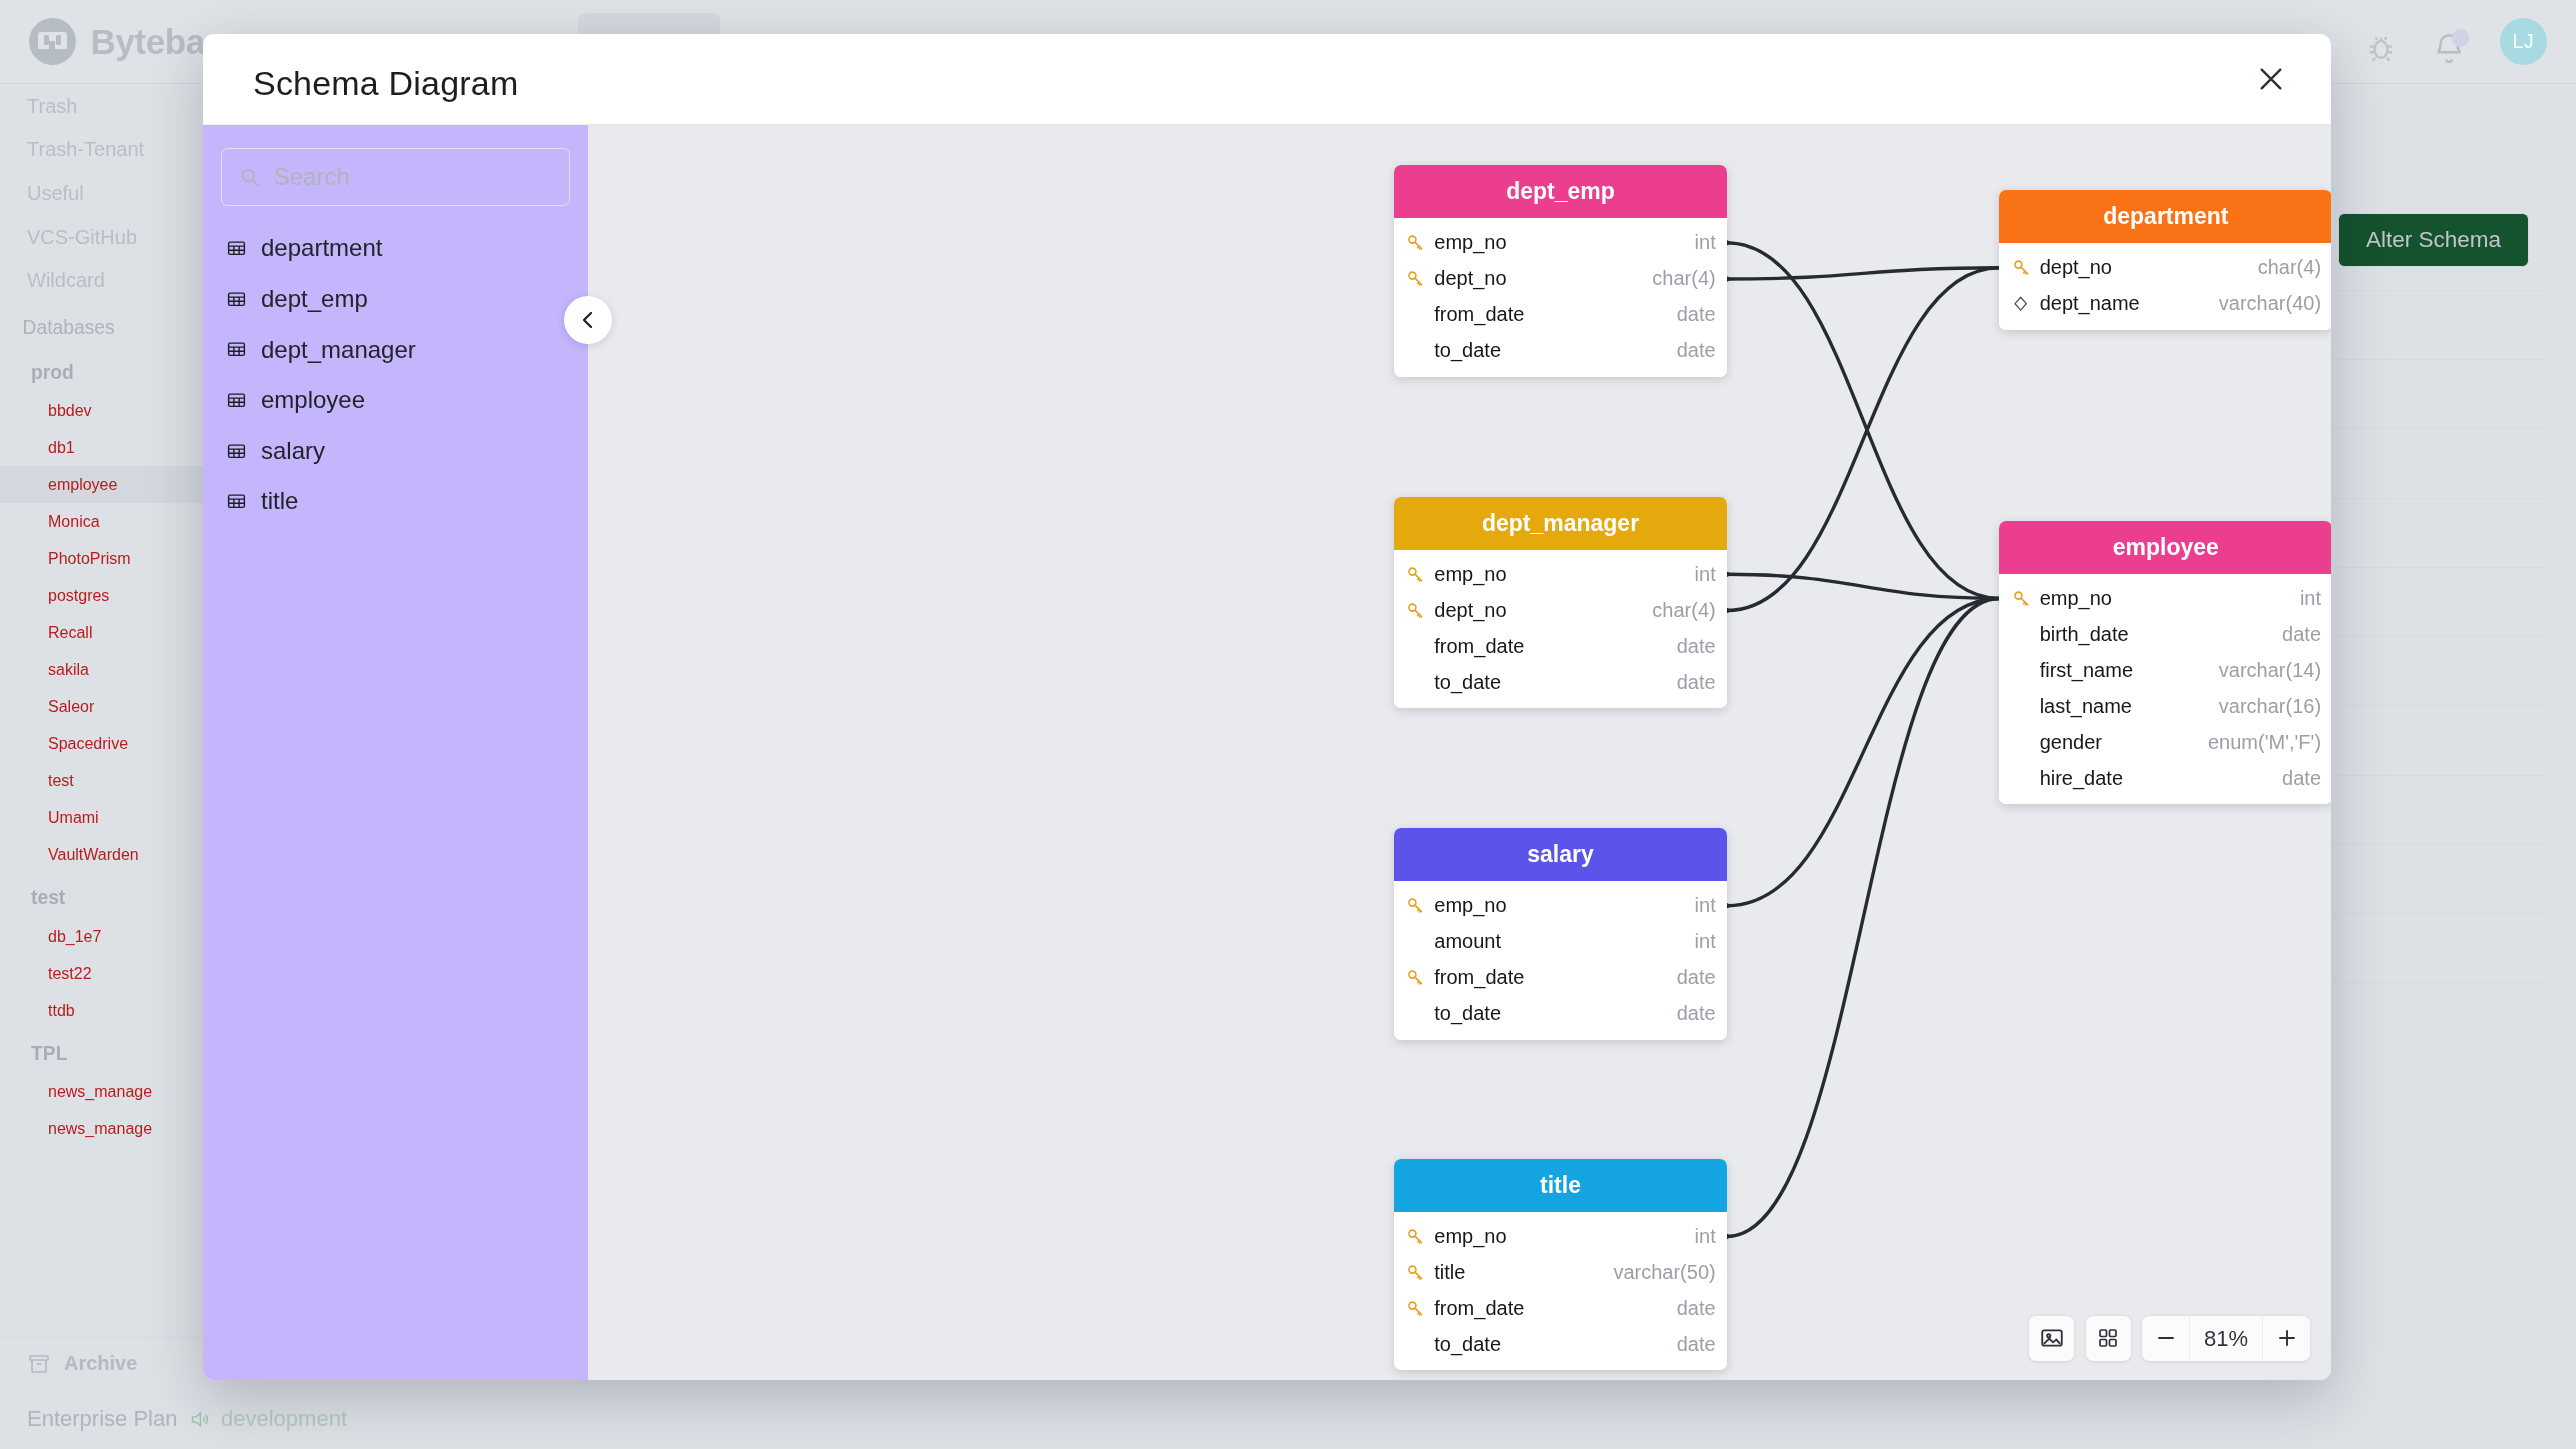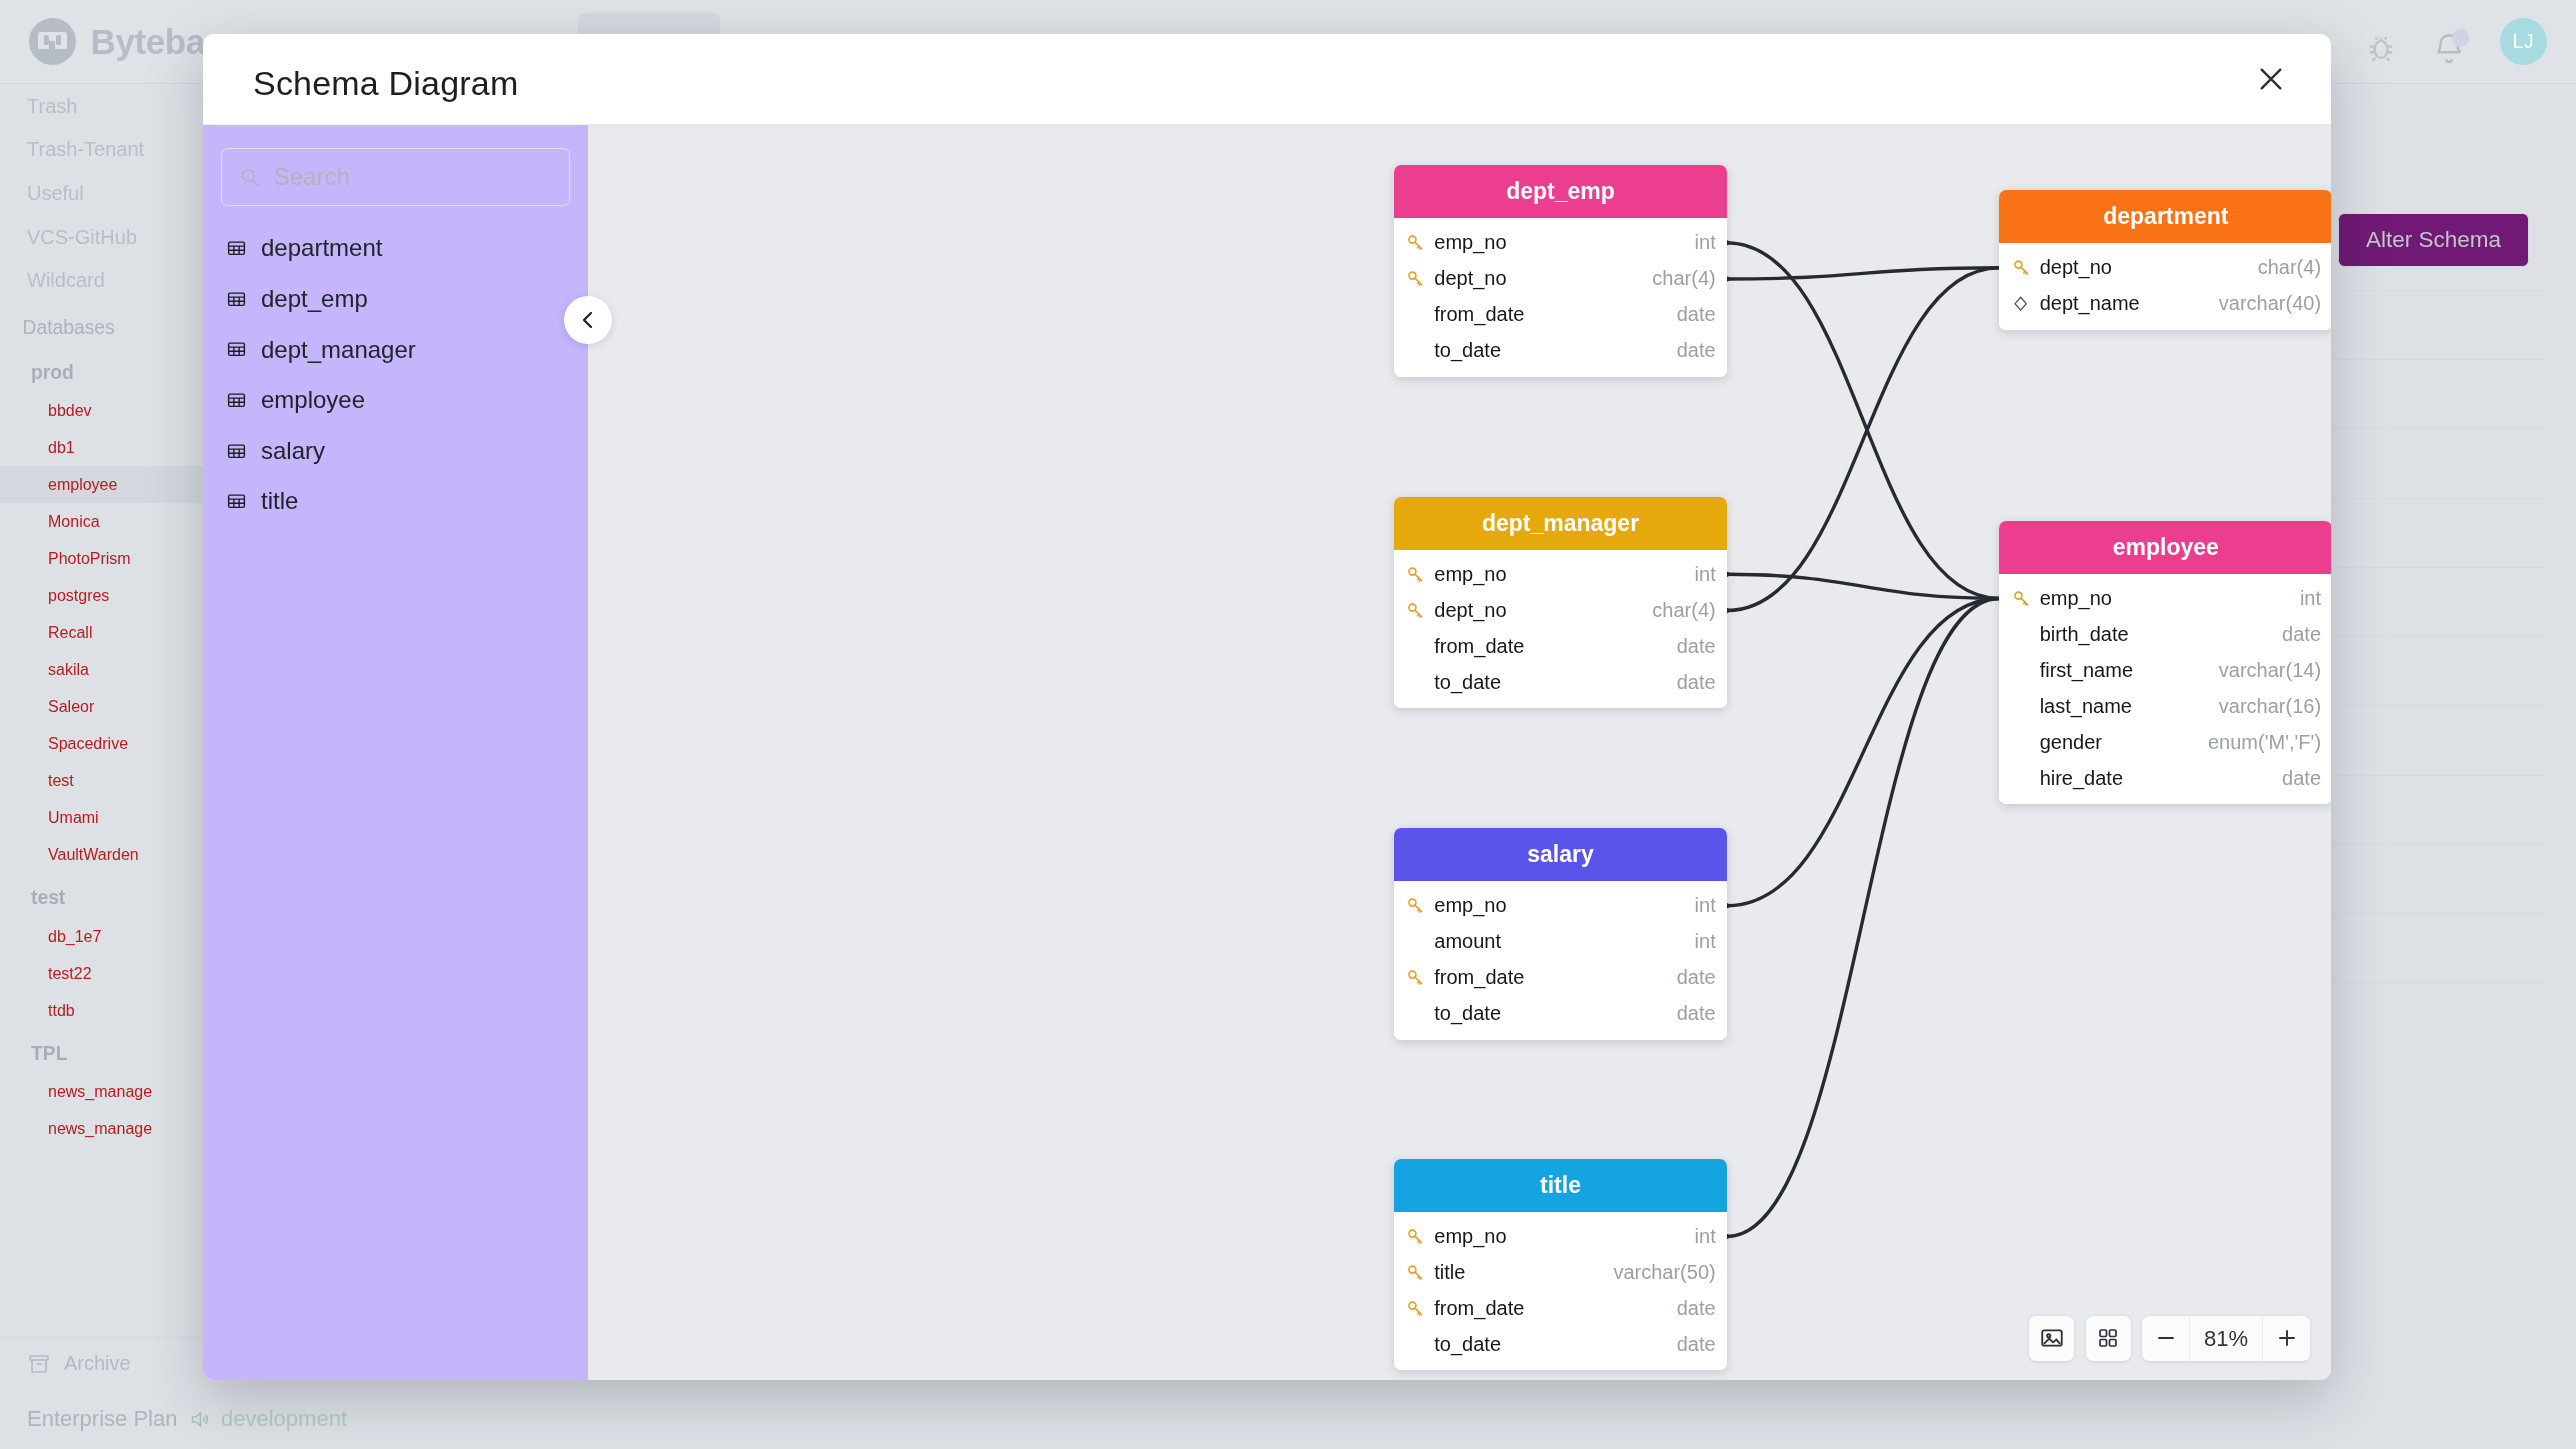--- a/index.html
+++ b/index.html
@@ -60,33 +60,34 @@
   .bg-nav-item { padding: 4.8px 0 4.8px 27px; line-height: 34px; white-space: nowrap; }
   .bg-nav-group { padding: 9.7px 0 3.2px 22.5px; line-height: 32px; font-size: 19.3px; color: #adb3bb; }
   .bg-nav-group.bold { font-weight: bold; color: #a8aeb7; padding-left: 31px; }
   .bg-nav-db { padding-left: 48px; line-height: 37px; color: #b91c1c; font-size: 16px; white-space: nowrap; }
   .bg-nav-db.active { background: #d3d8de; }
   #bg-archive {
     position: absolute; bottom: 0; left: 0; right: 0;
     display: flex; align-items: center; gap: 13px;
     padding: 0 0 0 27px; height: 52px; color: #b4bac2; font-size: 20px;
     border-top: 0.8px solid #d5d9df;
+    font-weight: bold;
   }
   #bg-statusbar {
     position: absolute; left: 0; bottom: 0; height: 60px; width: 100%;
     display: flex; align-items: center; gap: 11.3px; padding-left: 27px;
     color: #aeb4bd; font-size: 22px; background: #dde1e6;
   }
   #bg-status-dev { color: #b4c8bf; }
 
   #bg-alter-schema {
     position: absolute; top: 213px; right: 47px;
     border: 0.8px solid #d6dade; border-radius: 6.4px;
     padding: 13px 27px; color: #c1c6cd; font-size: 22.5px;
-    background: #701a75;
+    background: #14532d;
   }
   #bg-tab-pill {
     position: absolute; top: 13px; left: 578px;
     width: 142px; height: 37px; border-radius: 8px; background: #d5d9df;
   }
   #bg-sql {
     position: absolute; left: 984px; bottom: 6.4px;
     color: #c4c9d0; font-size: 22px; white-space: nowrap;
     font-family: "Liberation Mono", monospace;
   }

